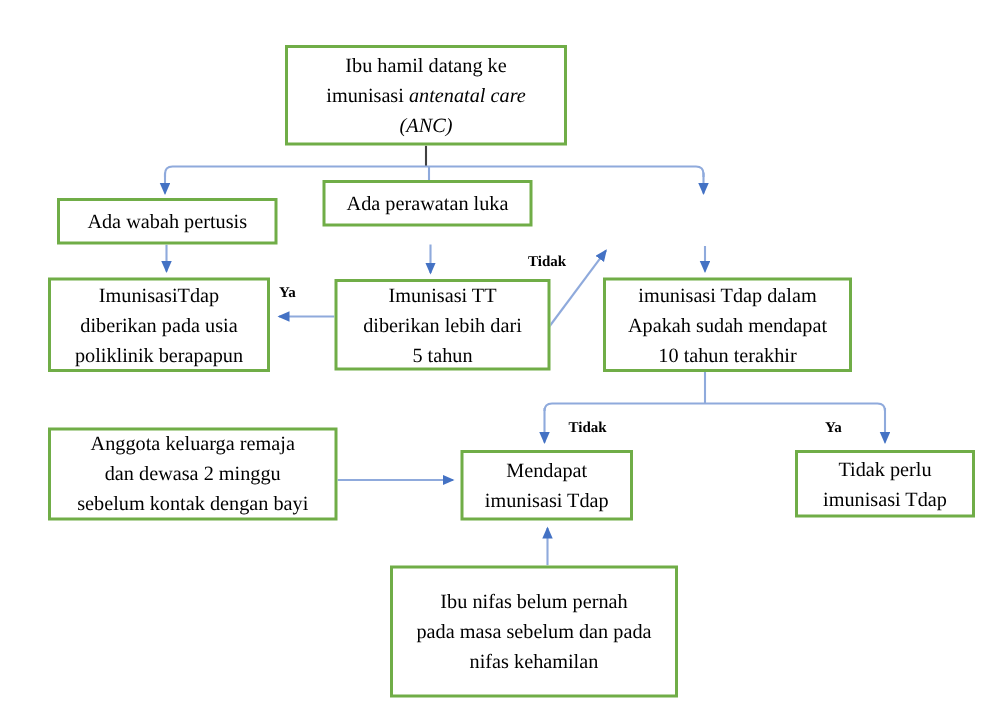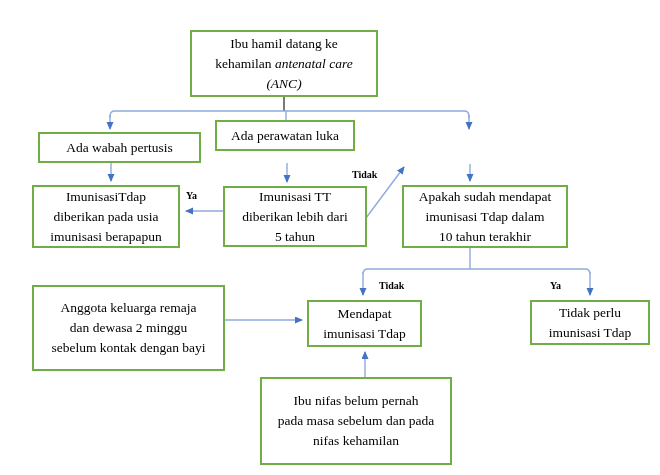--- a/index.html
+++ b/index.html
@@ -103,52 +103,52 @@
       <path class="edge" d="M225,320 H302" marker-end="url(#arr)"></path>
     </g>
 
     <g>
       <path class="edge" d="M365,377 V352" marker-end="url(#arr)"></path>
     </g>
   </svg>
 
   <div class="box" style="left:190px; top:30px; width:188px; height:67px">
     <span class="ln">Ibu hamil datang ke</span>
-    <span class="ln"><span>kehamilan</span> <span class="it">antenatal care</span></span>
+    <span class="ln"><span>imunisasi</span> <span class="it">antenatal care</span></span>
     <span class="ln it">(ANC)</span>
   </div>
 
-  <div class="box" style="left:38px; top:132px; width:163px; height:31px">
+  <div class="box" style="left:38px; top:132px; width:147px; height:31px">
     <span class="ln">Ada wabah pertusis</span>
   </div>
 
   <div class="box" style="left:215px; top:120px; width:140px; height:31px">
     <span class="ln">Ada perawatan luka</span>
   </div>
 
 
   <div class="box" style="left:32px; top:185px; width:148px; height:63px">
     <span class="ln">ImunisasiTdap</span>
     <span class="ln">diberikan pada usia</span>
-    <span class="ln">imunisasi berapapun</span>
+    <span class="ln">poliklinik berapapun</span>
   </div>
 
   <div class="box" style="left:223px; top:186px; width:144px; height:61px">
     <span class="ln">Imunisasi TT</span>
     <span class="ln">diberikan lebih dari</span>
     <span class="ln">5 tahun</span>
   </div>
 
   <div class="box" style="left:402px; top:185px; width:166px; height:63px">
+    <span class="ln">imunisasi Tdap dalam</span>
     <span class="ln">Apakah sudah mendapat</span>
-    <span class="ln">imunisasi Tdap dalam</span>
     <span class="ln">10 tahun terakhir</span>
   </div>
 
-  <div class="box" style="left:32px; top:285px; width:193px; height:86px">
+  <div class="box" style="left:32px; top:285px; width:193px; height:62px">
     <span class="ln">Anggota keluarga remaja</span>
     <span class="ln">dan dewasa 2 minggu</span>
     <span class="ln">sebelum kontak dengan bayi</span>
   </div>
 
   <div class="box" style="left:307px; top:300px; width:115px; height:47px">
     <span class="ln">Mendapat</span>
     <span class="ln">imunisasi Tdap</span>
   </div>
 

